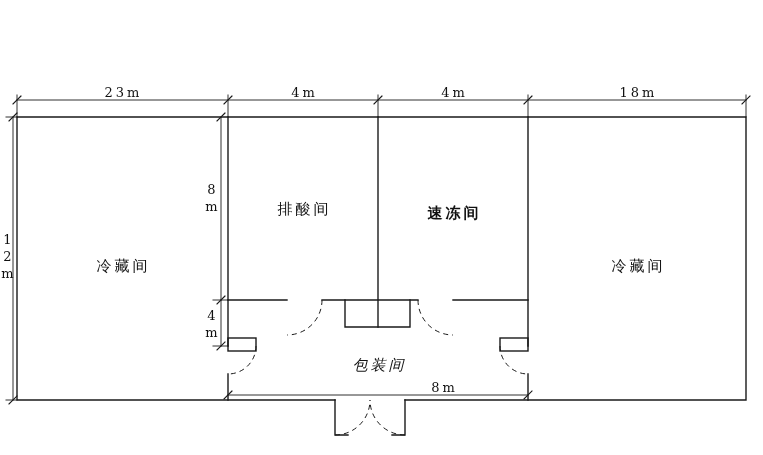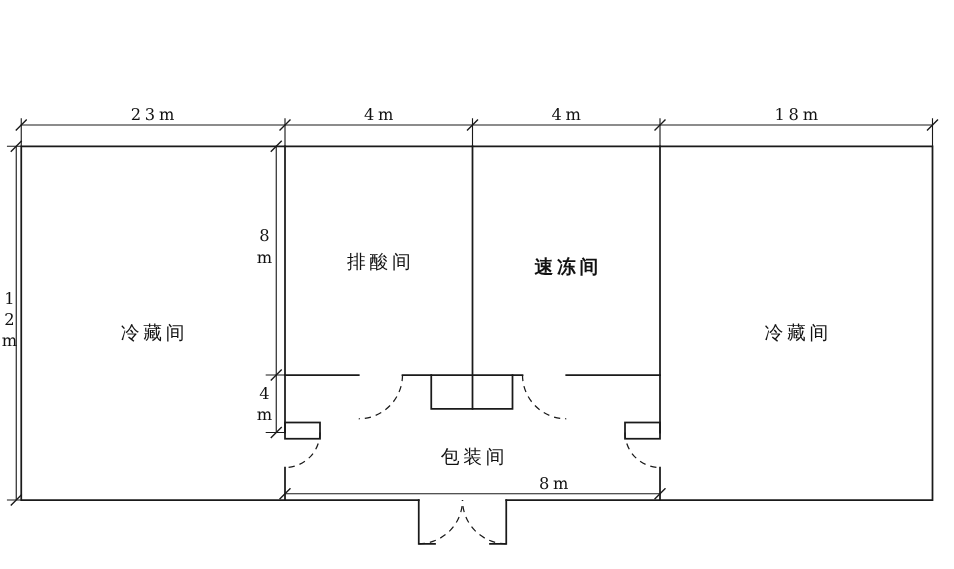--- a/index.html
+++ b/index.html
@@ -95,15 +95,15 @@
 
   <div class="label vdim" style="left:0px;   top:232px;">12m</div>
   <div class="label vdim" style="left:204px; top:182px;">8m</div>
   <div class="label vdim" style="left:204px; top:308px;">4m</div>
   <div class="label dim" style="left:413px; top:380px; width:60px;">8m</div>
 
   <div class="label room" style="left:62px;  top:257px; width:120px;">冷藏间</div>
   <div class="label room" style="left:243px; top:200px; width:120px;">排酸间</div>
   <div class="label room" style="left:393px; top:204px; width:120px;font-weight:bold;">速冻间</div>
   <div class="label room" style="left:577px; top:257px; width:120px;">冷藏间</div>
-  <div class="label room" style="left:318px; top:356px; width:120px;">包装间</div>
+  <div class="label room" style="left:318px; top:356px; width:120px;font-style:italic;">包装间</div>
 
 </div>
 
 </body></html>

